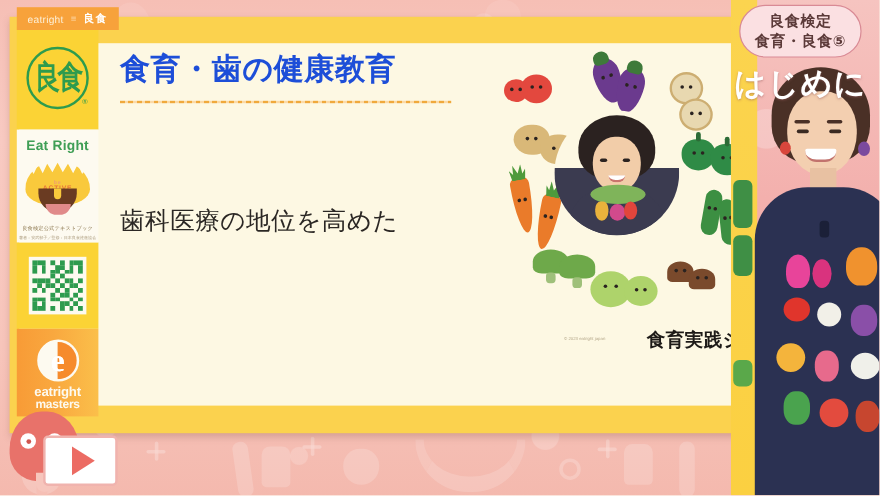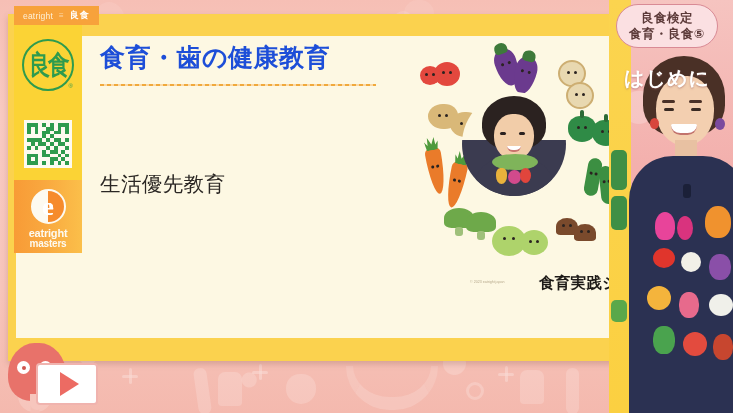--- a/index.html
+++ b/index.html
@@ -369,21 +369,21 @@
     display: inline-block; padding: 5px 12px 6px;
     background: #fbe0e2; border: 1.6px solid #d98a95;
     border-radius: 22px;
   }
   .badge-l1, .badge-l2 {
     font-size: 12.5px; font-weight: bold; color: #5c3a39;
     line-height: 1.25; letter-spacing: .5px;
     font-family: "DejaVu Sans", sans-serif;
   }
   .badge-sub {
-    margin-top: 17px; font-size: 20px; font-weight: bold; color: #fff;
+    margin-top: 4px; font-size: 26px; font-weight: bold; color: #fff;
     letter-spacing: 1px; font-family: "DejaVu Sans", sans-serif;
     text-shadow: 0 1px 2px rgba(150,90,90,.55);
   }
 
   
   .tooth-char { position: absolute; left: 8px; bottom: 6px; width: 66px; height: 64px; z-index: 11; }
   .tooth-body {
     position: absolute; left: 0; top: 0; width: 58px; height: 58px;
     background: #e8726a; border-radius: 46% 46% 40% 40% / 54% 54% 40% 40%;
   }
@@ -447,20 +447,35 @@
 
   <div class="sidebar">
 
     <div class="sb-logo">
       <div class="logo-circle">
         <span class="logo-kanji">良食</span>
         <span class="logo-r">®</span>
       </div>
     </div>
 
+    <div class="sb-book">
+      <div class="book-title">Eat Right</div>
+      <div class="book-art">
+        <div class="book-sun"></div>
+        <div class="book-active">
+          <span class="book-be">be</span>
+          <span>ACTIVE</span>
+        </div>
+        <div class="book-mouth"></div>
+        <div class="book-uvula"></div>
+        <div class="book-tongue"></div>
+      </div>
+      <div class="book-caption">良食検定公式テキストブック</div>
+      <div class="book-caption2">著者：安武郁子／監修：日本良食推進協会</div>
+    </div>
 
     <div class="sb-qr">
       <div class="qr">
         <i class="on"></i>
           <i class="on"></i>
           <i class="on"></i>
           <i></i>
           <i class="on"></i>
           <i></i>
           <i class="on"></i>
@@ -589,21 +604,21 @@
       <div class="e-sub">masters</div>
     </div>
   </div>
 
   <div class="headline">
     <div class="h-line">食育・歯の健康教育</div>
     <div class="h-rule"></div>
   </div>
 
   <div class="body-block">
-    <div class="b-line">生活優先教育</div>
+    <div class="b-line">歯科医療の地位を高めた</div>
   </div>
 
   <div class="collage">
     <div class="veg tomato" style="left:34px; top:22px;">
         <span class="face">
           <b></b>
           <b></b>
         </span>
       </div>
     <div class="veg tomato sm" style="left:20px; top:26px;">

